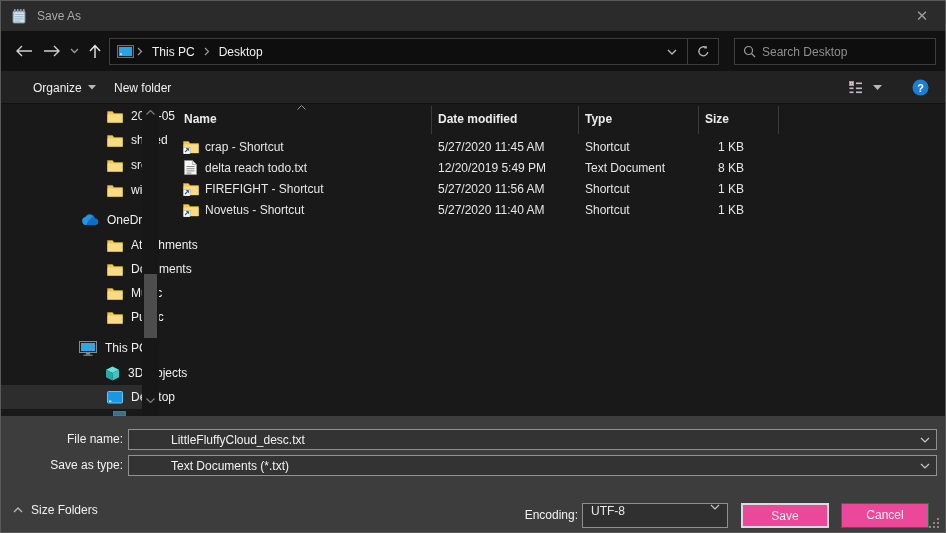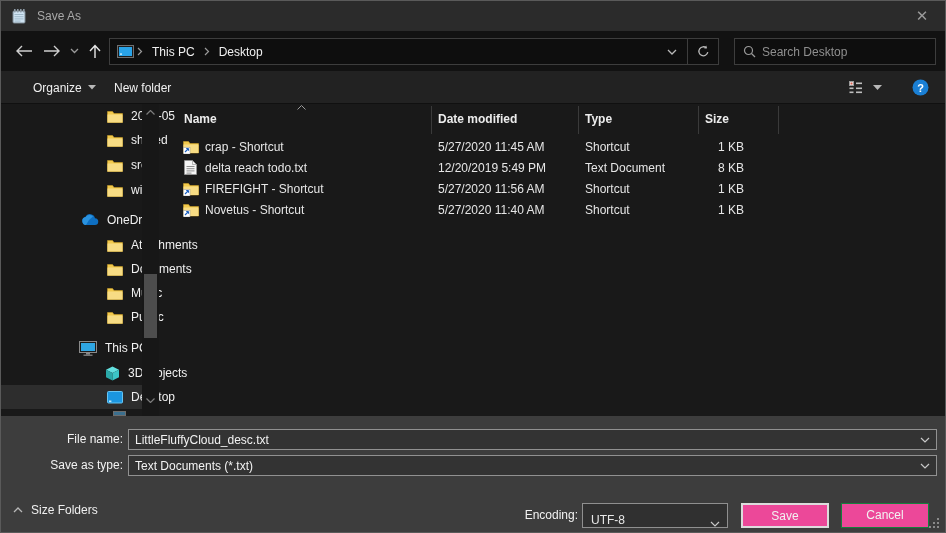--- a/index.html
+++ b/index.html
@@ -50,30 +50,30 @@
   
   .col-divider { position:absolute; top:2px; width:1px; height:28px; background:#3a3a3a; }
   .hdr { position:absolute; top:8px; color:#ececec;font-weight:bold; }
   .frow-cell { position:absolute; height:21px; line-height:21px; white-space:nowrap; color:#e6e6e6; }
   .size-cell { text-align:center; }
 
   
   .panel { position:absolute; left:0; top:415px; width:100%; height:75px; background:#3d3d3d; }
   .field-label { position:absolute; width:118px; text-align:right; color:#f2f2f2; }
   .combo { position:absolute; left:127px; width:809px; height:21px; background:#333333;
-    border:1px solid #919191; color:#f2f2f2; display:flex; align-items:center; }
+    border:1px solid #919191; color:#f2f2f2; display:flex; align-items:center;padding-left:36px; }
   .combo .val { margin-left:6px; flex:1; white-space:nowrap; overflow:hidden; }
   .combo .dd { width:22px; display:flex; align-items:center; justify-content:center; color:#c8c8c8; }
 
   
   .footer { position:absolute; left:0; top:490px; width:100%; height:43px; background:#3d3d3d; }
   .hidefolders { position:absolute; left:12px; top:12px; display:flex; align-items:center; gap:8px; color:#f0f0f0; }
   .enc-label { position:absolute; left:505px; top:17px; width:72px; text-align:right; color:#f2f2f2; }
   .enc-combo { position:absolute; left:581px; top:12px; width:146px; height:25px; background:#303030;
-    border:1px solid #8f8f8f; display:flex; align-items:flex-end;gap:16px; }
+    border:1px solid #8f8f8f; display:flex; align-items:flex-start;gap:16px; }
   .btn { position:absolute; top:12px; width:88px; height:25px; background:#ec4899;
     color:#f2f2f2; text-align:center; line-height:22px; }
   .btn-save { left:740px; border:2px solid #dcdcdc; }
   .btn-cancel { left:840px; border:1px solid #15803d; }
   .grip { position:absolute; right:4px; bottom:4px; width:12px; height:12px; }
   .grip i { position:absolute; width:2px; height:2px; background:#8a8a8a; }
 
   svg { display:block; }
 </style>
 </head>

